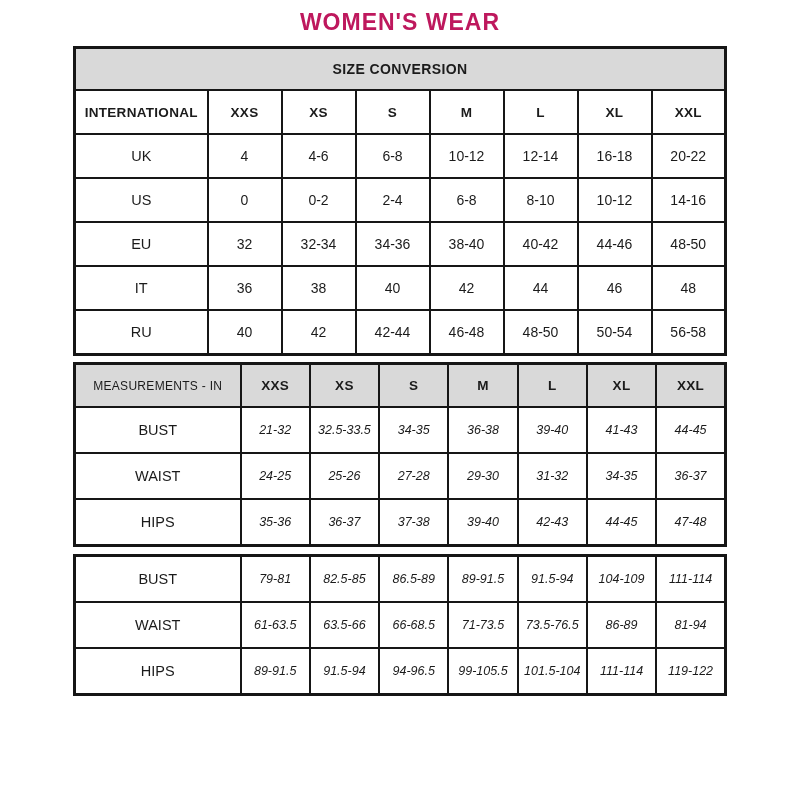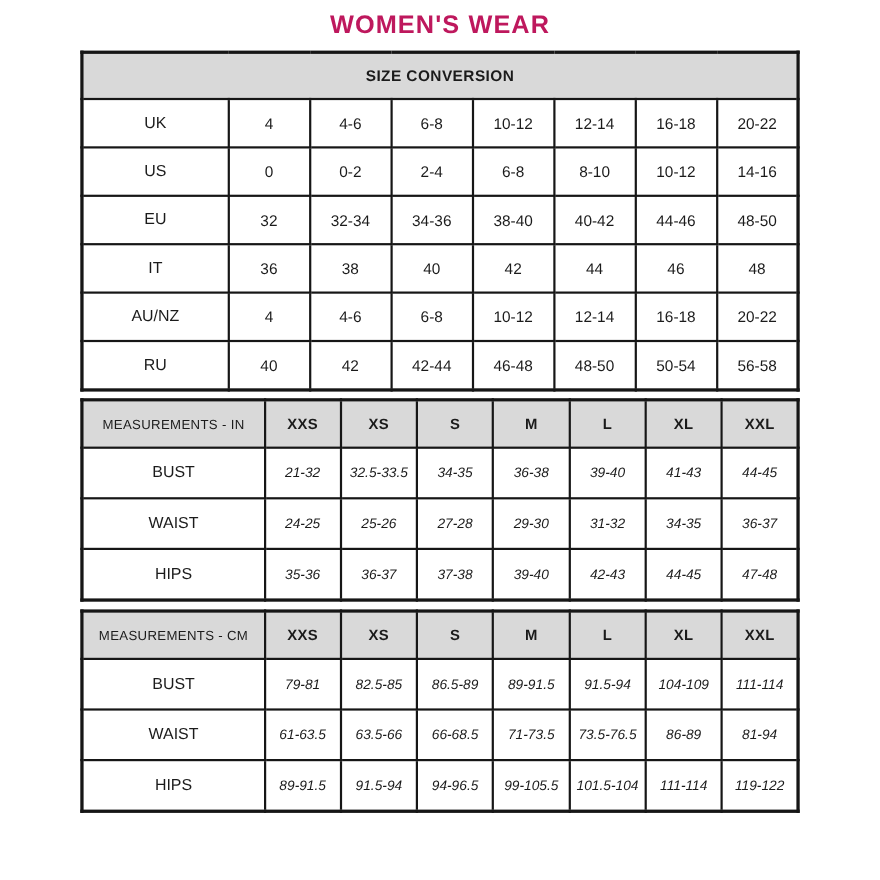--- a/index.html
+++ b/index.html
@@ -48,20 +48,30 @@
       <col>
       <col>
       <col>
       <col>
   </colgroup>
   <tbody>
       <tr>
         <th class="section-header grey" colspan="8">SIZE CONVERSION</th>
       </tr>
       <tr>
+        <th class="col-header">INTERNATIONAL</th>
+        <th class="col-header">XXS</th>
+        <th class="col-header">XS</th>
+        <th class="col-header">S</th>
+        <th class="col-header">M</th>
+        <th class="col-header">L</th>
+        <th class="col-header">XL</th>
+        <th class="col-header">XXL</th>
+      </tr>
+      <tr>
         <th class="row-label">UK</th>
         <td class="cell">4</td>
         <td class="cell">4-6</td>
         <td class="cell">6-8</td>
         <td class="cell">10-12</td>
         <td class="cell">12-14</td>
         <td class="cell">16-18</td>
         <td class="cell">20-22</td>
       </tr>
       <tr>
@@ -88,30 +98,20 @@
         <th class="row-label">IT</th>
         <td class="cell">36</td>
         <td class="cell">38</td>
         <td class="cell">40</td>
         <td class="cell">42</td>
         <td class="cell">44</td>
         <td class="cell">46</td>
         <td class="cell">48</td>
       </tr>
       <tr>
-        <th class="row-label">AU/NZ</th>
-        <td class="cell">4</td>
-        <td class="cell">4-6</td>
-        <td class="cell">6-8</td>
-        <td class="cell">10-12</td>
-        <td class="cell">12-14</td>
-        <td class="cell">16-18</td>
-        <td class="cell">20-22</td>
-      </tr>
-      <tr>
         <th class="row-label">RU</th>
         <td class="cell">40</td>
         <td class="cell">42</td>
         <td class="cell">42-44</td>
         <td class="cell">46-48</td>
         <td class="cell">48-50</td>
         <td class="cell">50-54</td>
         <td class="cell">56-58</td>
       </tr>
     </tbody>
@@ -178,30 +178,20 @@
     <col>
       <col>
       <col>
       <col>
       <col>
       <col>
       <col>
   </colgroup>
   <tbody>
       <tr>
-        <th class="section-header grey">MEASUREMENTS - CM</th>
-        <th class="col-header grey">XXS</th>
-        <th class="col-header grey">XS</th>
-        <th class="col-header grey">S</th>
-        <th class="col-header grey">M</th>
-        <th class="col-header grey">L</th>
-        <th class="col-header grey">XL</th>
-        <th class="col-header grey">XXL</th>
-      </tr>
-      <tr>
         <th class="row-label">BUST</th>
         <td class="cell">79-81</td>
         <td class="cell">82.5-85</td>
         <td class="cell">86.5-89</td>
         <td class="cell">89-91.5</td>
         <td class="cell">91.5-94</td>
         <td class="cell">104-109</td>
         <td class="cell">111-114</td>
       </tr>
       <tr>

